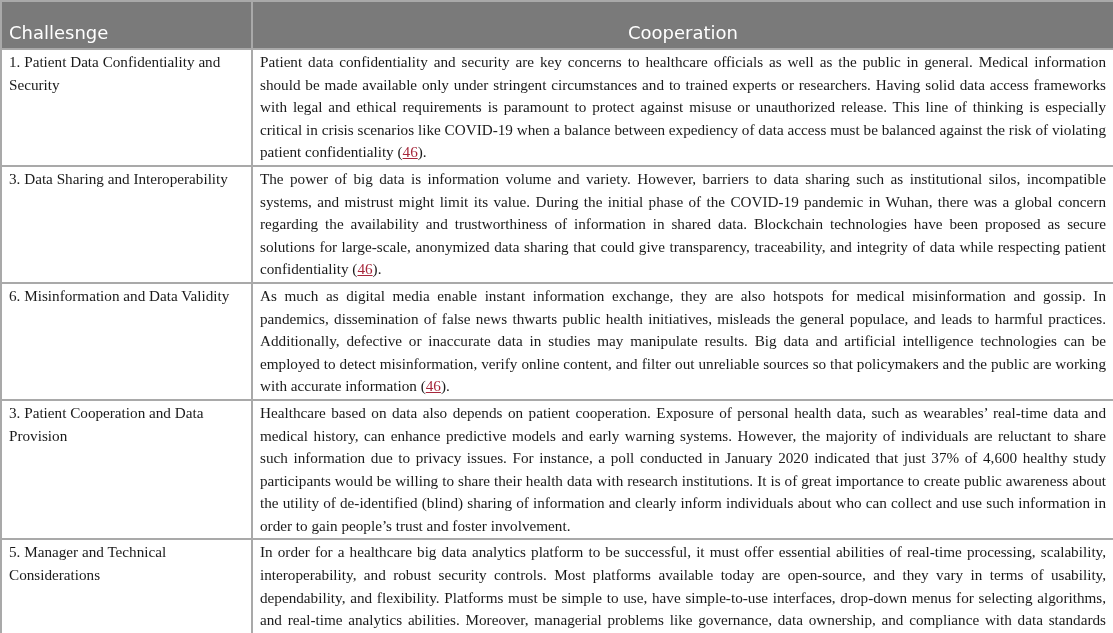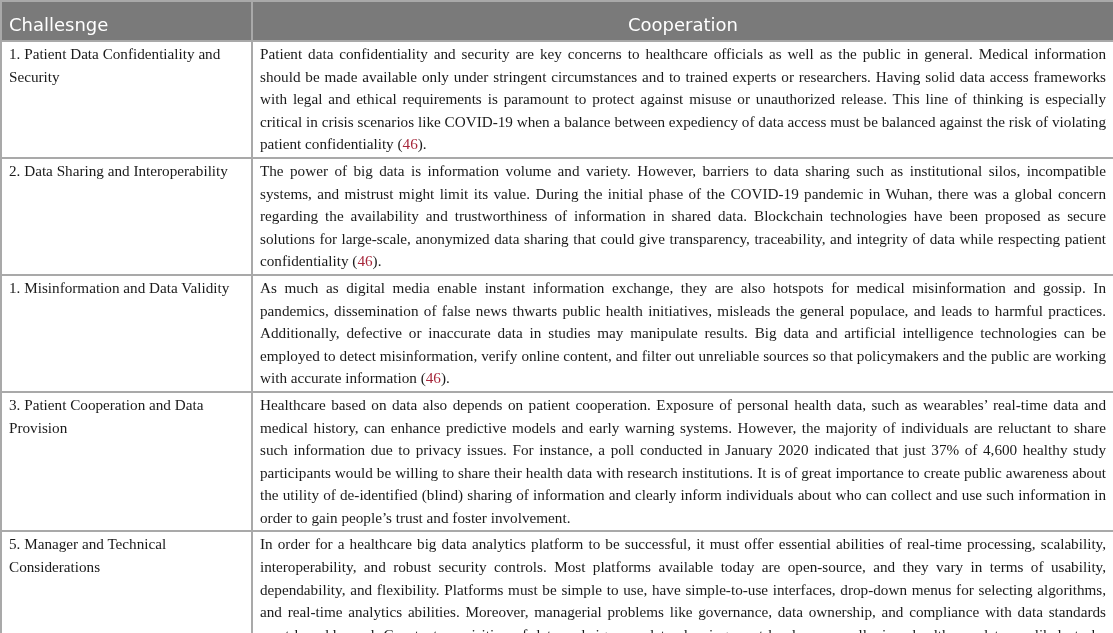--- a/index.html
+++ b/index.html
@@ -13,37 +13,37 @@
   }
   table.challenges col.c1 { width: 251px; }
   table.challenges col.c2 { width: 862px; }
   th {
     background: #7a7a7a;
     color: #ffffff;
     font-family: "DejaVu Sans", "Liberation Sans", sans-serif;
     font-weight: normal;
     font-size: 18px;
     height: 34px;
-    padding: 4px 7px 0 7px;
+    padding: 12px 7px 0 7px;
     border: 2px solid #a9a9a9;
     vertical-align: bottom;
     line-height: 30px;
   }
   th.left { text-align: left; }
   th.center { text-align: center; }
   td {
     border: 2px solid #a9a9a9;
     vertical-align: top;
     font-size: 15.2px;
     line-height: 22.6px;
     padding: 1px 7px 1px 7px;
   }
   td.desc { text-align: justify; }
   tr:first-child th { border-top: 2px solid #a9a9a9; }
-  .cite { color: #a6263a; }
+  .cite { color: #a6263a; text-decoration: underline; }
 </style>
 </head>
 <body>
 
 <table class="challenges">
   <colgroup>
       <col class="c1">
       <col class="c2">
     </colgroup>
   <thead>
@@ -51,25 +51,25 @@
       <th class="left">Challesnge</th>
       <th class="center">Cooperation</th>
     </tr>
   </thead>
   <tbody id="table-body">
     <tr>
       <td>1. Patient Data Confidentiality and Security</td>
       <td class="desc"><span>Patient data confidentiality and security are key concerns to healthcare officials as well as the public in general. Medical information should be made available only under stringent circumstances and to trained experts or researchers. Having solid data access frameworks with legal and ethical requirements is paramount to protect against misuse or unauthorized release. This line of thinking is especially critical in crisis scenarios like COVID-19 when a balance between expediency of data access must be balanced against the risk of violating patient confidentiality (</span><span><span class="cite" style="color: rgb(166, 38, 58);">46</span></span><span>).</span></td>
     </tr>
     <tr>
-      <td>2. Data Sharing and Interoperability</td>
+      <td>3. Data Sharing and Interoperability</td>
       <td class="desc"><span>The power of big data is information volume and variety. However, barriers to data sharing such as institutional silos, incompatible systems, and mistrust might limit its value. During the initial phase of the COVID-19 pandemic in Wuhan, there was a global concern regarding the availability and trustworthiness of information in shared data. Blockchain technologies have been proposed as secure solutions for large-scale, anonymized data sharing that could give transparency, traceability, and integrity of data while respecting patient confidentiality (</span><span><span class="cite" style="color: rgb(166, 38, 58);">46</span></span><span>).</span></td>
     </tr>
     <tr>
-      <td>1. Misinformation and Data Validity</td>
+      <td>6. Misinformation and Data Validity</td>
       <td class="desc"><span>As much as digital media enable instant information exchange, they are also hotspots for medical misinformation and gossip. In pandemics, dissemination of false news thwarts public health initiatives, misleads the general populace, and leads to harmful practices. Additionally, defective or inaccurate data in studies may manipulate results. Big data and artificial intelligence technologies can be employed to detect misinformation, verify online content, and filter out unreliable sources so that policymakers and the public are working with accurate information (</span><span><span class="cite" style="color: rgb(166, 38, 58);">46</span></span><span>).</span></td>
     </tr>
     <tr>
       <td>3. Patient Cooperation and Data Provision</td>
       <td class="desc"><span>Healthcare based on data also depends on patient cooperation. Exposure of personal health data, such as wearables’ real-time data and medical history, can enhance predictive models and early warning systems. However, the majority of individuals are reluctant to share such information due to privacy issues. For instance, a poll conducted in January 2020 indicated that just 37% of 4,600 healthy study participants would be willing to share their health data with research institutions. It is of great importance to create public awareness about the utility of de-identified (blind) sharing of information and clearly inform individuals about who can collect and use such information in order to gain people’s trust and foster involvement.</span><span></span><span></span></td>
     </tr>
     <tr>
       <td>5. Manager and Technical Considerations</td>
       <td class="desc"><span>In order for a healthcare big data analytics platform to be successful, it must offer essential abilities of real-time processing, scalability, interoperability, and robust security controls. Most platforms available today are open-source, and they vary in terms of usability, dependability, and flexibility. Platforms must be simple to use, have simple-to-use interfaces, drop-down menus for selecting algorithms, and real-time analytics abilities. Moreover, managerial problems like governance, data ownership, and compliance with data standards must be addressed. Constant acquisition of data and rigorous data cleaning must be done as well, since healthcare data are likely to be fragmented, non-standardized, and stored in legacy systems (</span></td>
     </tr>

